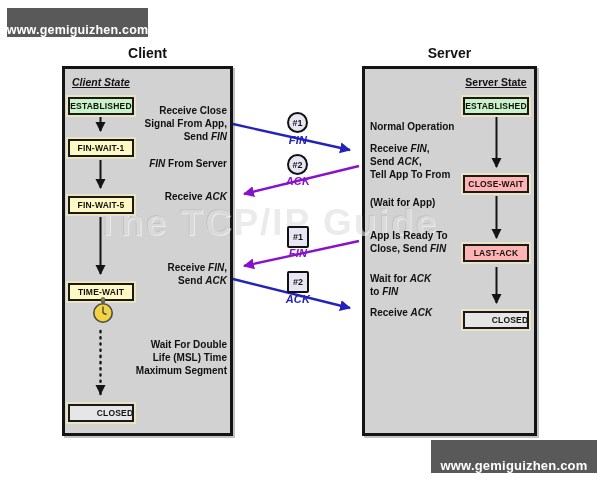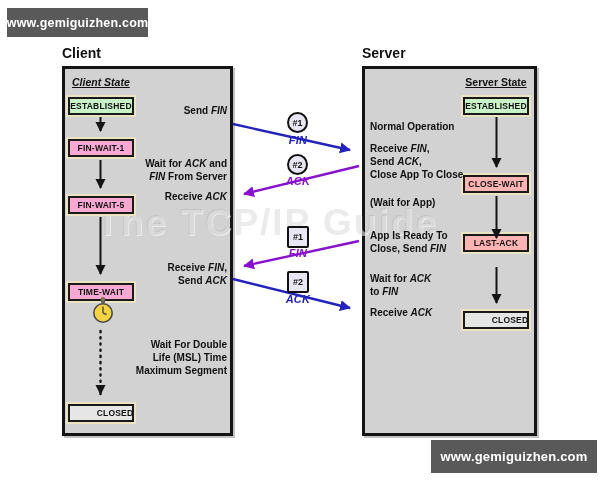--- a/index.html
+++ b/index.html
@@ -2,52 +2,52 @@
 <html><head>
 <meta charset="utf-8">
 <style>
   html,body{margin:0;padding:0;background:#fff;}
   #stage{
     position:relative;width:600px;height:480px;background:#ffffff;
     font-family:"Liberation Sans",sans-serif;overflow:hidden;
   }
   .banner{
     position:absolute;background:#595959;color:#fff;
-    font-weight:bold;font-size:13px;display:flex;align-items:center;justify-content:center;
+    font-weight:bold;font-size:13px;display:flex;align-items:flex-end;justify-content:center;
     letter-spacing:.2px;
   }
   #banner-top{left:7px;top:8px;width:141px;height:29px;font-size:12.5px;}
   #banner-bottom{left:431px;top:440px;width:166px;height:33px;}
   .panel{
     position:absolute;top:66px;width:171px;height:370px;
     background:#d2d2d2;border:3px solid #141414;box-sizing:border-box;
     box-shadow:2px 2px 0 rgba(120,120,120,.45);
   }
   #client-panel{left:62px;}
   #server-panel{left:362px;width:175px;}
   .col-title{
-    position:absolute;top:45px;font-size:14px;font-weight:bold;color:#111;
+    position:absolute;top:45px;font-size:14px;font-weight:bold;color:#111;text-align:center;
   }
   #client-title{left:62px;width:171px;}
   #server-title{left:362px;width:175px;}
   .state-heading{
     position:absolute;top:76px;font-size:10.5px;font-weight:bold;color:#111;
     text-decoration:underline;
   }
   #client-state-heading{left:72px;font-style:italic;}
   #server-state-heading{left:463px;width:66px;text-align:center;}
   .state-box{
     position:absolute;width:66px;height:18px;box-sizing:border-box;
     border:2px solid #1a1a1a;box-shadow:0 0 0 2px #ebe4c2;
     font-size:8.5px;font-weight:bold;color:#111;
     display:flex;align-items:center;justify-content:center;letter-spacing:.2px;
     z-index:3;
   }
   .st-green{background:#c9f2c9;}
-  .st-tan{background:#f9a8d4;}
+  .st-tan{background:#fef9c3;}
   .st-pink{background:#ffb3b3;}
   .st-gray{background:#e6e6e6;padding-left:28px;}
   .cstate{left:68px;}
   .sstate{left:463px;}
   .ann{
     position:absolute;font-size:10px;font-weight:bold;color:#111;line-height:13px;z-index:3;
   }
   .ann em{font-style:italic;}
   .ann-r{left:87px;width:140px;text-align:right;}
   .ann-l{left:370px;width:135px;text-align:left;}
@@ -95,28 +95,29 @@
   <div class="state-heading" id="server-state-heading">Server State</div>
 
   <div class="state-box st-green cstate" style="top:97px">ESTABLISHED</div>
   <div class="state-box st-tan  cstate" style="top:139px">FIN-WAIT-1</div>
   <div class="state-box st-tan  cstate" style="top:196px">FIN-WAIT-5</div>
   <div class="state-box st-tan  cstate" style="top:283px">TIME-WAIT</div>
   <div class="state-box st-gray cstate" style="top:404px">CLOSED</div>
 
   <div class="state-box st-green sstate" style="top:97px">ESTABLISHED</div>
   <div class="state-box st-pink  sstate" style="top:175px">CLOSE-WAIT</div>
-  <div class="state-box st-pink  sstate" style="top:234px">LAST-ACK</div>
+  <div class="state-box st-pink  sstate" style="top:244px">LAST-ACK</div>
   <div class="state-box st-gray  sstate" style="top:311px">CLOSED</div>
 
   <div class="ann ann-r" style="top:104px">
+      <div><span>Receive Close</span></div>
+      <div><span>Signal From App,</span></div>
       <div><span>Send </span><em>FIN</em></div>
     </div>
   <div class="ann ann-r" style="top:157px">
-      <div><span>Wait for </span><em>ACK</em><span> and</span></div>
       <div><em>FIN</em><span> From Server</span></div>
     </div>
   <div class="ann ann-r" style="top:190px">
       <div><span>Receive </span><em>ACK</em></div>
     </div>
   <div class="ann ann-r" style="top:261px">
       <div><span>Receive </span><em>FIN</em><span>,</span></div>
       <div><span>Send </span><em>ACK</em></div>
     </div>
   <div class="ann ann-r" style="top:338px">
@@ -124,21 +125,21 @@
       <div><span>Life (MSL) Time</span></div>
       <div><span>Maximum Segment</span></div>
     </div>
 
   <div class="ann ann-l" style="top:120px">
       <div><span>Normal Operation</span></div>
     </div>
   <div class="ann ann-l" style="top:142px">
       <div><span>Receive </span><em>FIN</em><span>,</span></div>
       <div><span>Send </span><em>ACK</em><span>,</span></div>
-      <div><span>Close App To Close</span></div>
+      <div><span>Tell App To From</span></div>
     </div>
   <div class="ann ann-l" style="top:196px">
       <div><span>(Wait for App)</span></div>
     </div>
   <div class="ann ann-l" style="top:229px">
       <div><span>App Is Ready To</span></div>
       <div><span>Close, Send </span><em>FIN</em></div>
     </div>
   <div class="ann ann-l" style="top:272px">
       <div><span>Wait for </span><em>ACK</em></div>

